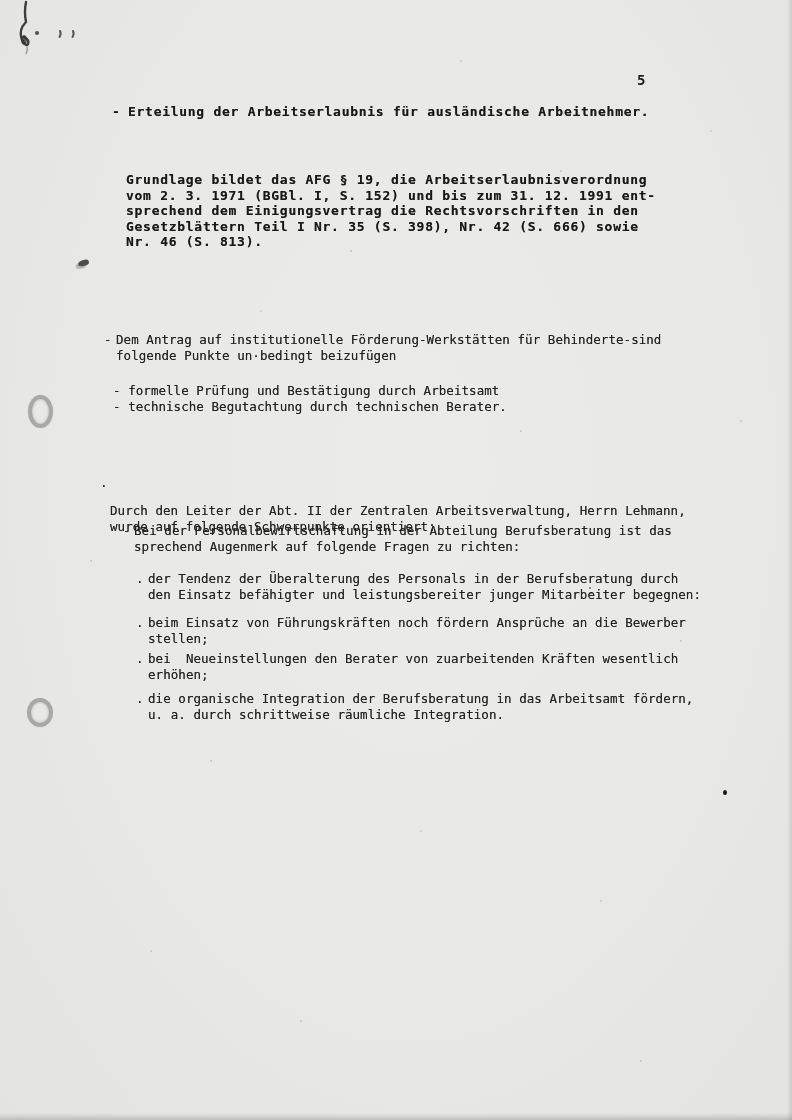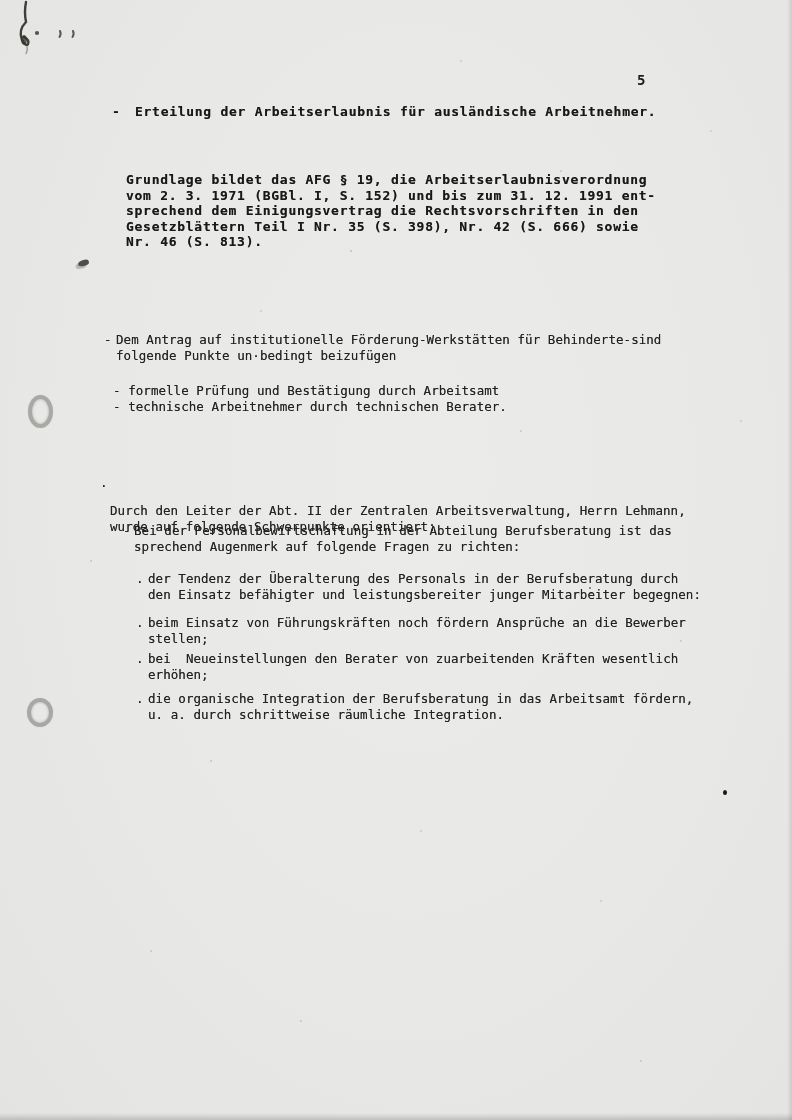--- a/index.html
+++ b/index.html
@@ -75,32 +75,32 @@
   <div class="hole" style="left:28px;top:395px;width:17px;height:25px;"></div>
   <div class="hole" style="left:27px;top:698px;width:18px;height:21px;"></div>
 
   <div class="smudge"></div>
   <div class="inkdot" style="left:723px;top:790px;width:4px;height:5px;"></div>
   <div class="noise-colon"></div>
 
   <div class="pagenum">5</div>
 
   <div class="mk s1" style="left:112px;top:104px;">-</div>
-  <div class="txt s1" style="left:128px;top:104px;margin-left:7px;">Erteilung der Arbeitserlaubnis für ausländische Arbeitnehmer.</div>
+  <div class="txt s1" style="left:128px;top:104px;">Erteilung der Arbeitserlaubnis für ausländische Arbeitnehmer.</div>
   <div class="txt s1" style="left:126px;top:132px;margin-top:40px;">Grundlage bildet das AFG § 19, die Arbeitserlaubnisverordnung
 vom 2. 3. 1971 (BGBl. I, S. 152) und bis zum 31. 12. 1991 ent-
 sprechend dem Einigungsvertrag die Rechtsvorschriften in den
 Gesetzblättern Teil I Nr. 35 (S. 398), Nr. 42 (S. 666) sowie
 Nr. 46 (S. 813).</div>
 
   <div class="mk s2" style="left:104px;top:332px;">-</div>
   <div class="txt s2" style="left:116px;top:332px;">Dem Antrag auf institutionelle Förderung-Werkstätten für Behinderte-sind
 folgende Punkte un·bedingt beizufügen</div>
   <div class="txt s2" style="left:113px;top:383px;">- formelle Prüfung und Bestätigung durch Arbeitsamt
-- technische Arbeitnehmer durch technischen Berater.</div>
+- technische Begutachtung durch technischen Berater.</div>
 
   <div class="mk s2" style="left:100px;top:475px;">.</div>
   <div class="txt s2" style="left:110px;top:503px;">Durch den Leiter der Abt. II der Zentralen Arbeitsverwaltung, Herrn Lehmann,
 wurde auf folgende Schwerpunkte orientiert:</div>
 
   <div class="mk s2" style="left:123px;top:523px;">-</div>
   <div class="txt s2" style="left:134px;top:523px;">Bei der Personalbewirtschaftung in der Abteilung Berufsberatung ist das
 sprechend Augenmerk auf folgende Fragen zu richten:</div>
 
   <div class="mk s2" style="left:136px;top:571px;">.</div>

